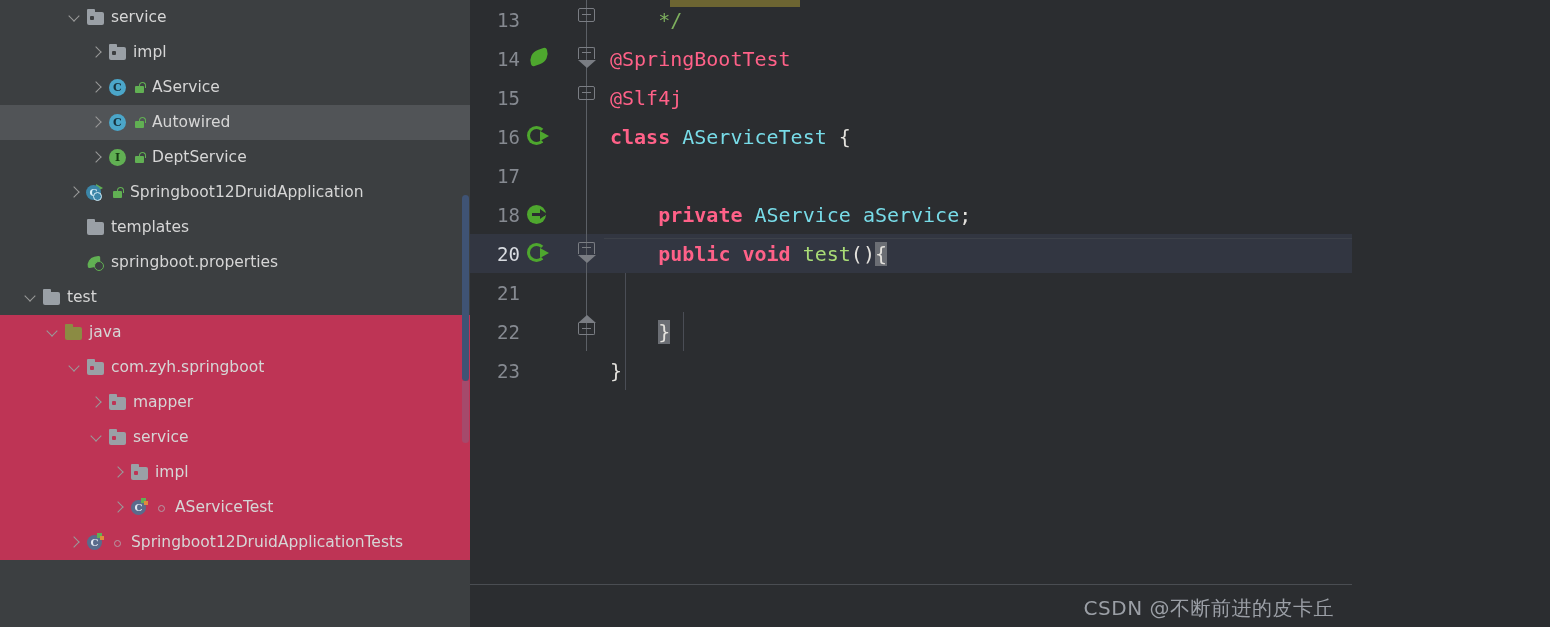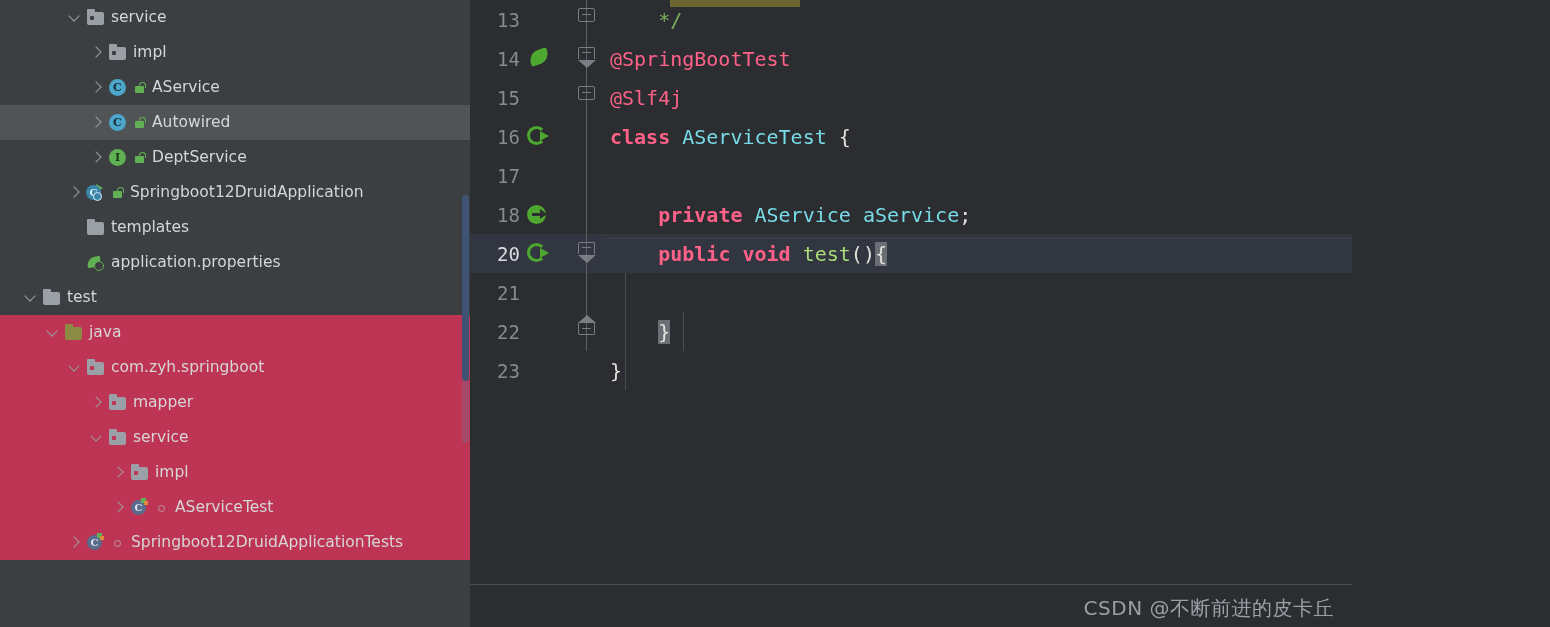--- a/index.html
+++ b/index.html
@@ -495,21 +495,21 @@
           </span>
           <span class="lbl">templates</span>
         </div>
         <div class="tree-row">
           <span style="display: inline-block; flex: 0 0 66px;"></span>
           <span class="chev none"></span>
           <span class="ic ic-props">
             <span class="leaf"></span>
             <span class="gear"></span>
           </span>
-          <span class="lbl">application.properties</span>
+          <span class="lbl">springboot.properties</span>
         </div>
         <div class="tree-row">
           <span style="display: inline-block; flex: 0 0 22px;"></span>
           <span class="chev down"></span>
           <span class="ic ic-plainfolder">
             <span class="ftab"></span>
             <span class="fbody"></span>
           </span>
           <span class="lbl">test</span>
         </div>

